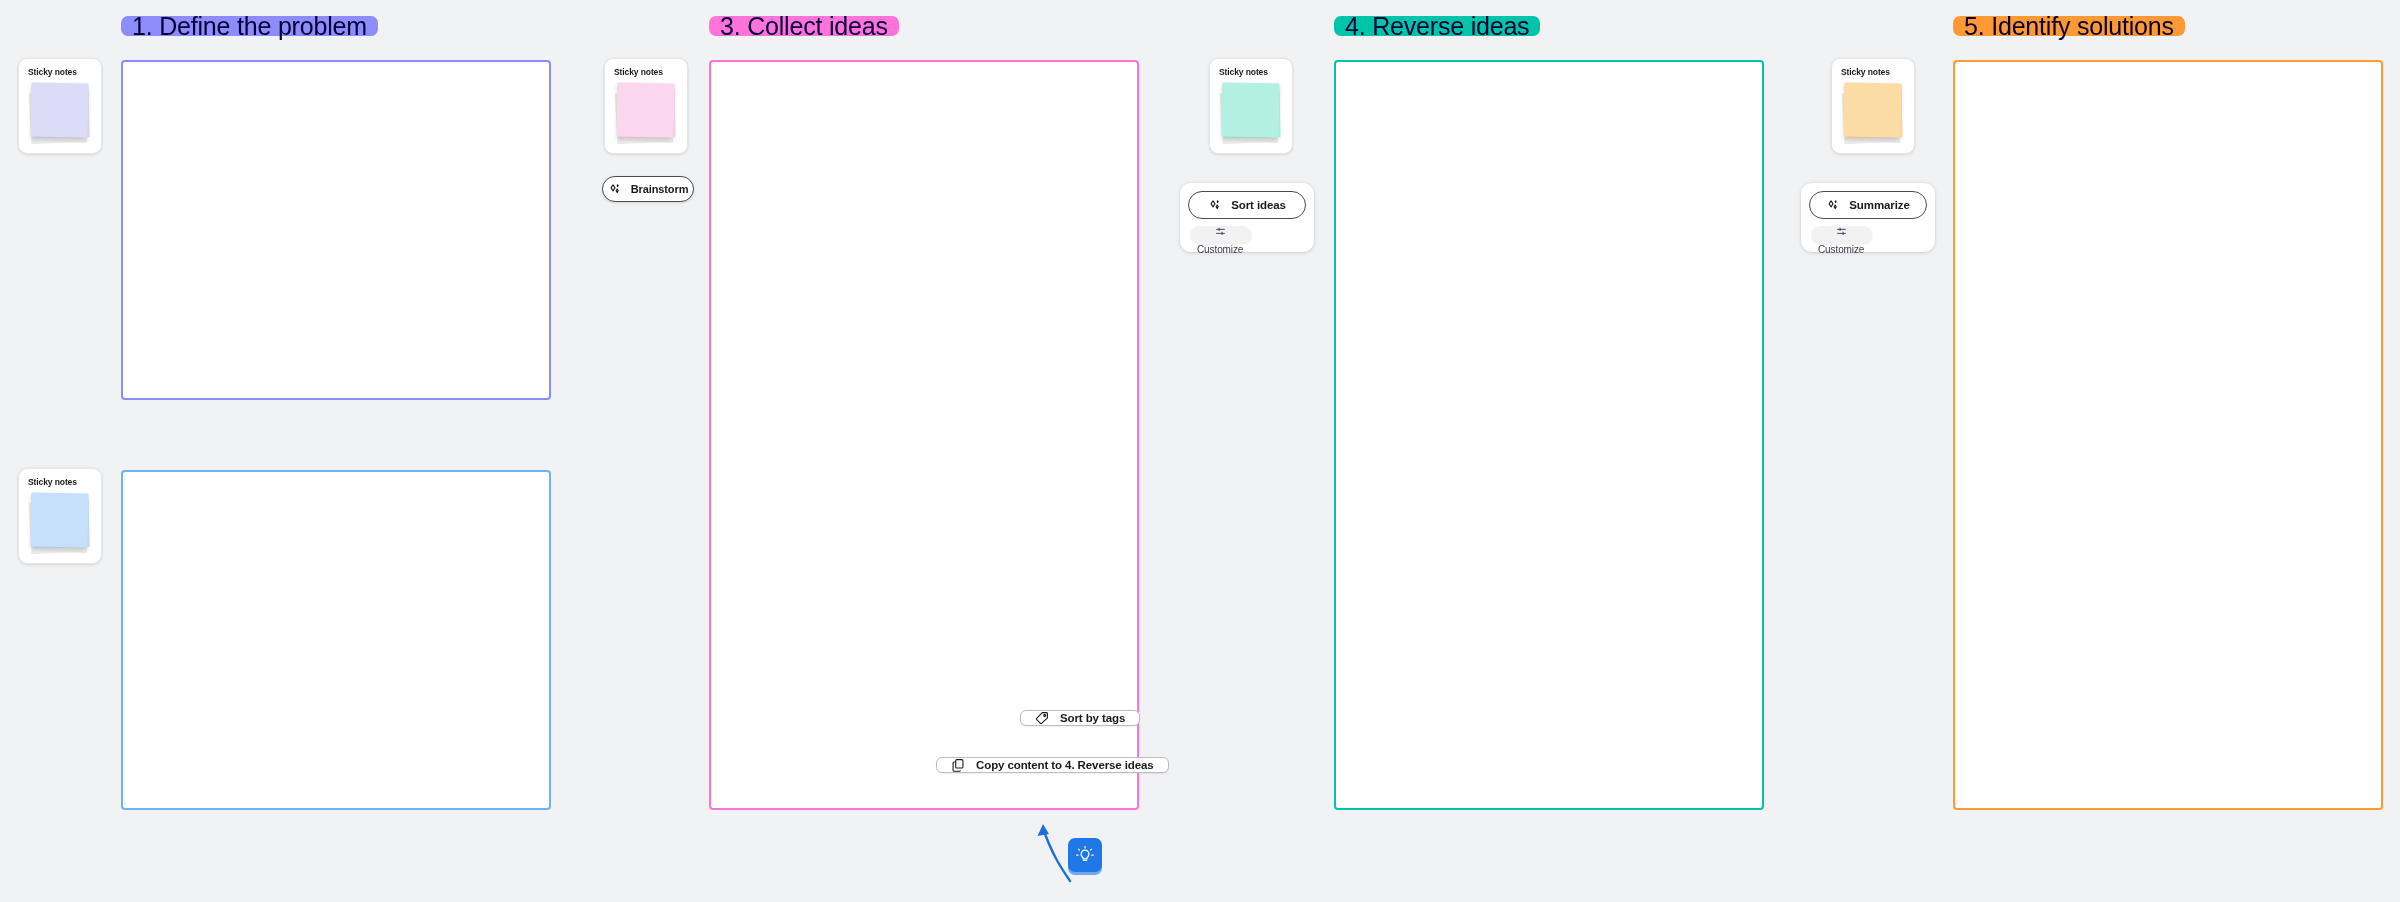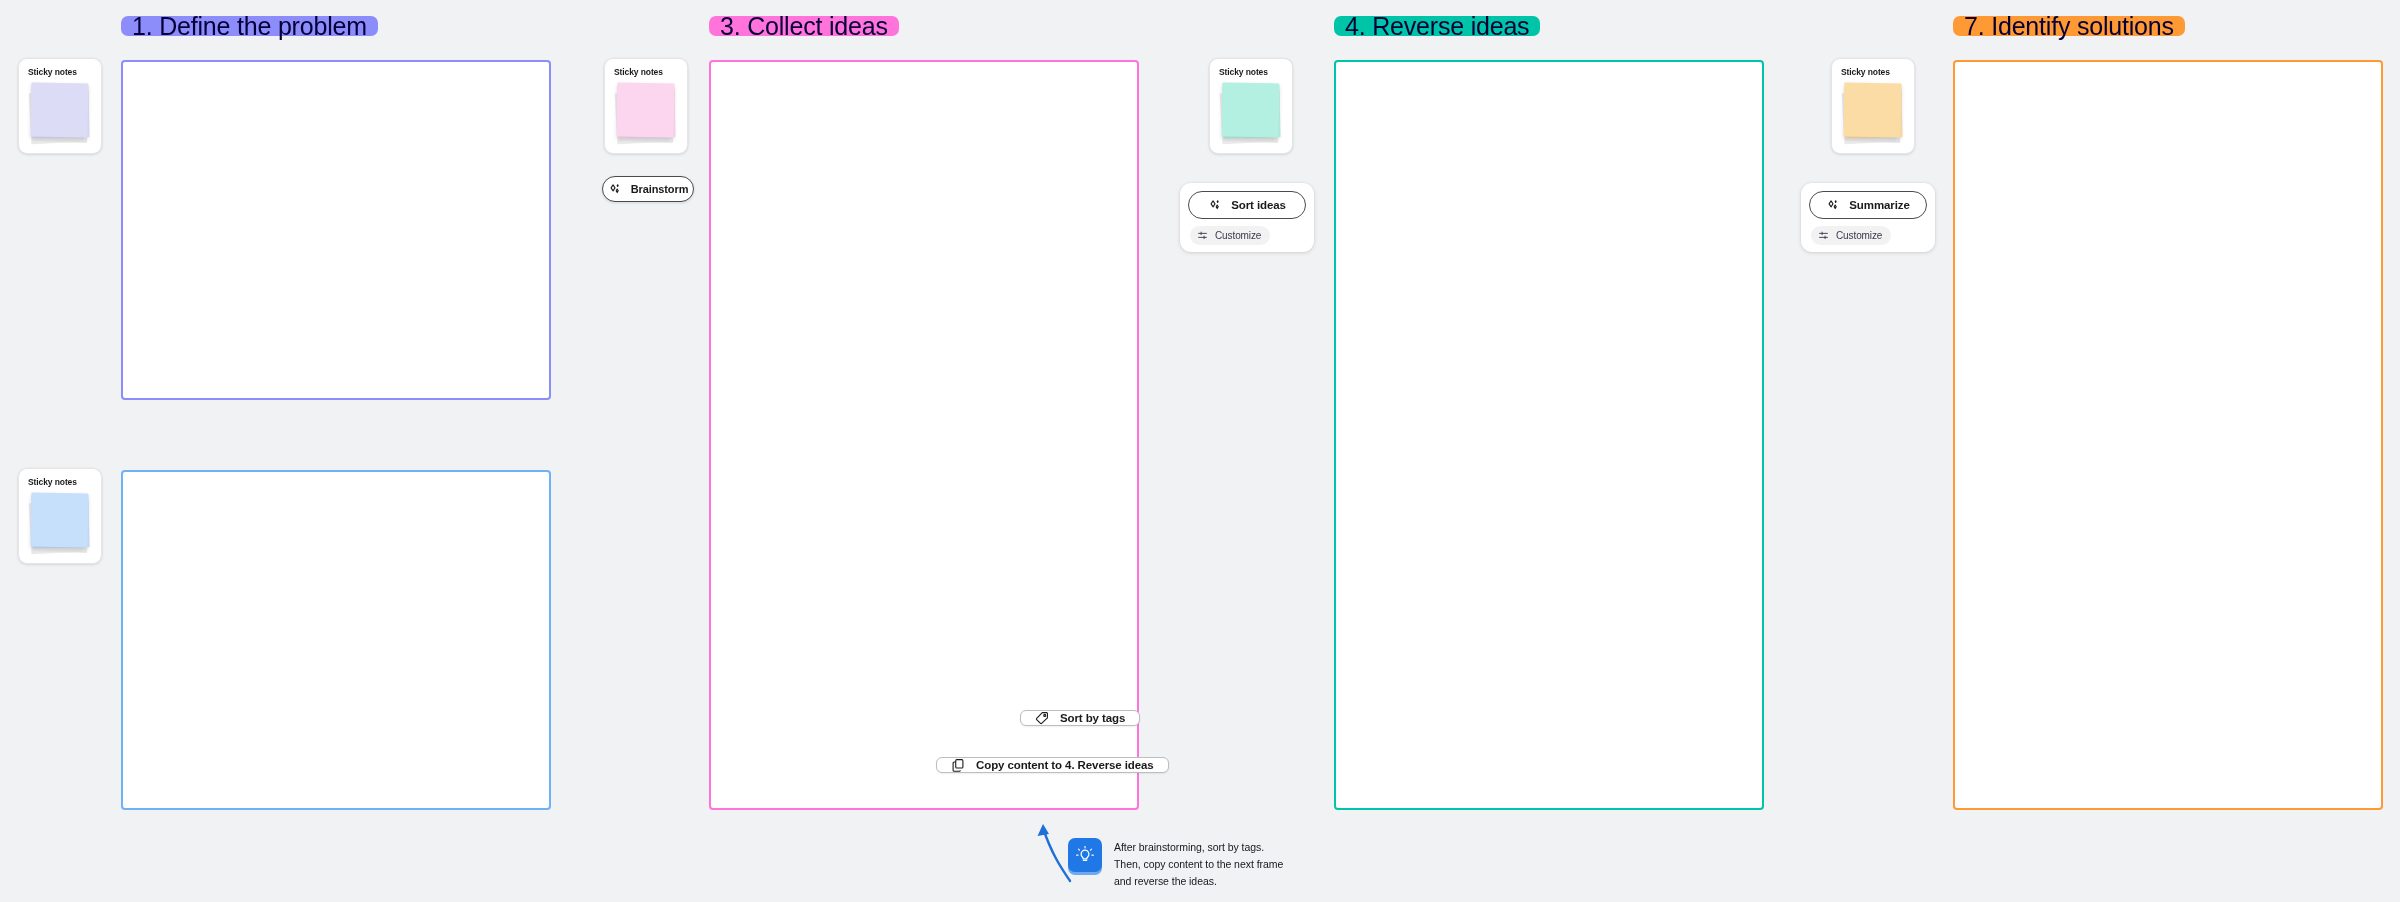--- a/index.html
+++ b/index.html
@@ -73,21 +73,21 @@
     white-space: nowrap;
     padding: 0 16px;
   }
   .customize-row {
     display: inline-flex; align-items: center; gap: 7px;
     margin-top: 7px; margin-left: 2px;
     height: 19px; padding: 0 9px 0 7px;
     border-radius: 10px;
     background: #f2f2f3;
     font-size: 10px; color: #39394d;
-    letter-spacing: -0.1px; white-space: nowrap;
+    letter-spacing: -0.1px; white-space: nowrap; flex-direction: column;
   }
 
   
   .pill-button {
     position: absolute;
     display: flex; align-items: center; justify-content: center; gap: 10px;
     height: 26px; padding: 0 14px;
     background: #ffffff;
     border: 1px solid #4a4a52;
     border-radius: 14px;
@@ -138,21 +138,21 @@
   <div class="frame-title" id="chip-0" style="left: 121px; top: 16px; background: rgb(140, 140, 250);">
       <span>1. Define the problem</span>
     </div>
   <div class="frame-title" id="chip-2" style="left: 709px; top: 16px; background: rgb(255, 115, 218);">
       <span>3. Collect ideas</span>
     </div>
   <div class="frame-title" id="chip-3" style="left: 1334px; top: 16px; background: rgb(0, 196, 167);">
       <span>4. Reverse ideas</span>
     </div>
   <div class="frame-title" id="chip-4" style="left: 1953px; top: 16px; background: rgb(255, 153, 51);">
-      <span>7. Identify solutions</span>
+      <span>5. Identify solutions</span>
     </div>
 
   <div class="frame" id="frame-0" style="left: 121px; top: 60px; width: 430px; height: 340px; border-color: rgb(140, 140, 250);"></div>
   <div class="frame" id="frame-1" style="left: 121px; top: 470px; width: 430px; height: 340px; border-color: rgb(108, 178, 247);"></div>
   <div class="frame" id="frame-2" style="left: 709px; top: 60px; width: 430px; height: 750px; border-color: rgb(255, 115, 218);"></div>
   <div class="frame" id="frame-3" style="left: 1334px; top: 60px; width: 430px; height: 750px; border-color: rgb(0, 196, 167);"></div>
   <div class="frame" id="frame-4" style="left: 1953px; top: 60px; width: 430px; height: 750px; border-color: rgb(255, 153, 51);"></div>
 
   <div class="sticky-widget" id="sw-0" style="left: 18px; top: 58px;">
     <div class="sw-label">Sticky notes</div>
@@ -289,18 +289,15 @@
       <svg width="20" height="20" viewBox="0 0 22 22" fill="none" stroke="#ffffff" stroke-width="1.35" stroke-linecap="round" stroke-linejoin="round">
         <path d="M8.1 13.2 A4.3 4.3 0 1 1 13.9 13.2 C13.2 13.9 13.0 14.5 13.0 15.3 H9.0 C9.0 14.5 8.8 13.9 8.1 13.2 Z"></path>
         <path d="M9.2 17.0 H12.8"></path>
         <path d="M11 1.7 V3.1"></path>
         <path d="M3.9 4.6 L4.9 5.6"></path>
         <path d="M18.1 4.6 L17.1 5.6"></path>
         <path d="M1.9 11.2 H3.3"></path>
         <path d="M18.7 11.2 H20.1"></path>
       </svg>
     </div>
-    <div class="anno-text">After brainstorming, sort by tags.
-Then, copy content to the next frame
-and reverse the ideas.</div>
   </div>
 
 </div>
 
 </body></html>

